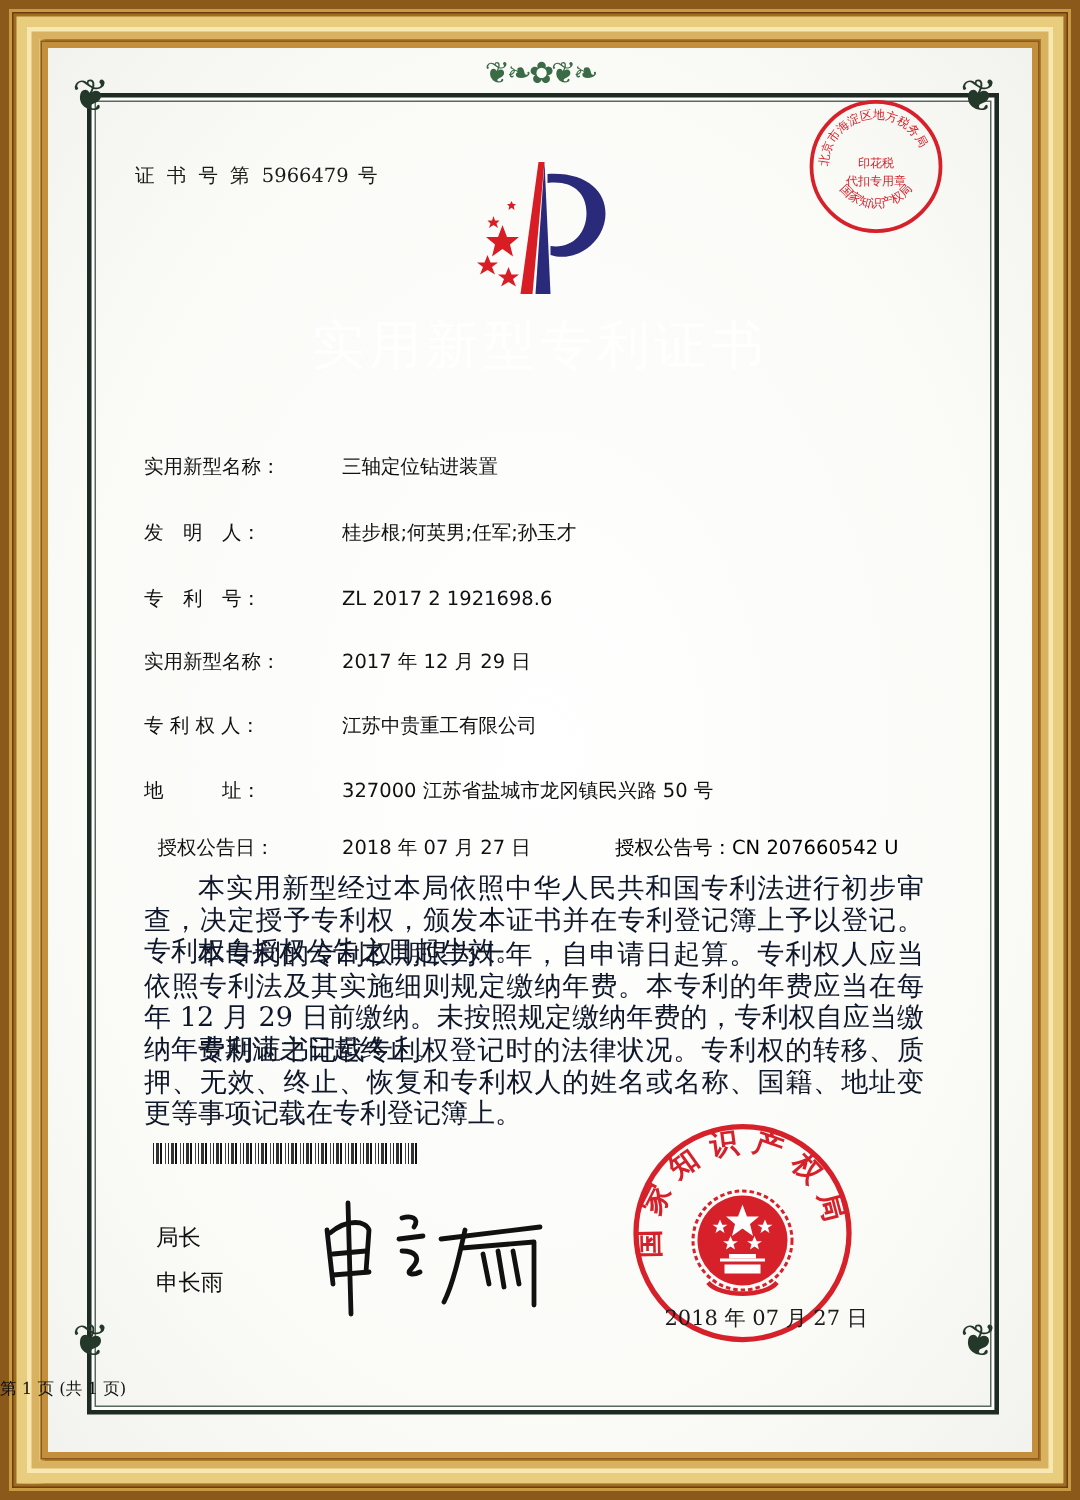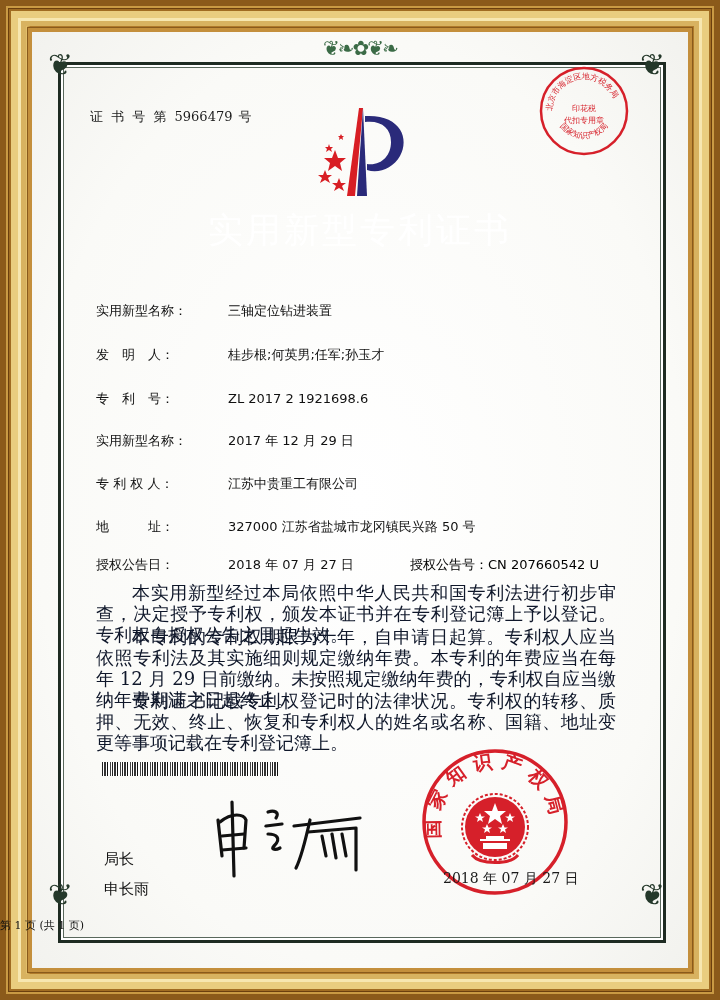--- a/index.html
+++ b/index.html
@@ -78,21 +78,21 @@
   }
   .field .label { display: inline-block; width: 96px; }
   .field .value { display: inline; margin-left: 36px; }
 
   .f1 { top: 302px; }
   .f2 { top: 346px; }
   .f3 { top: 390px; }
   .f4 { top: 432px; }
   .f5 { top: 475px; }
   .f6 { top: 518px; }
-  .f7 { top: 556px; }
+  .f7 { top: 556px; text-align: center; }
   .f7b { position: absolute; left: 410px; top: 556px; font-size: 13px; color: #000000;
     font-family: "DejaVu Sans", "Liberation Sans", sans-serif; white-space: nowrap; }
 
   .para {
     position: absolute; left: 96px; width: 520px;
     font-size: 18px; line-height: 21px; color: #0f172a;
     font-family: "DejaVu Serif", "Liberation Serif", serif;
     text-indent: 2em; text-align: justify;
   }
   .p1 { top: 582px; }
@@ -100,21 +100,20 @@
   .p3 { top: 690px; }
 
   .barcode {
     position: absolute; left: 102px; top: 762px; width: 176px; height: 14px;
     background: repeating-linear-gradient(90deg, #222 0 1px, #fff 1px 2px, #333 2px 4px, #fff 4px 5px, #111 5px 6px, #fff 6px 8px, #444 8px 9px, #fff 9px 10px);
   }
 
   .director-title, .director-name {
     position: absolute; left: 104px; font-size: 15px; color: #111;
     font-family: "DejaVu Sans", "Liberation Sans", sans-serif;
-    margin-top: 34px;
   }
   .director-title { top: 816px; }
   .director-name { top: 846px; }
   .signature { position: absolute; left: 210px; top: 798px; width: 170px; height: 80px; }
 
   .seal-big { position: absolute; left: 420px; top: 747px; width: 150px; height: 150px; }
   .seal-date {
     position: absolute; left: 443px; top: 870px;
     font-size: 14px; color: #1a1a1a;
     font-family: "DejaVu Serif", "Liberation Serif", serif;

